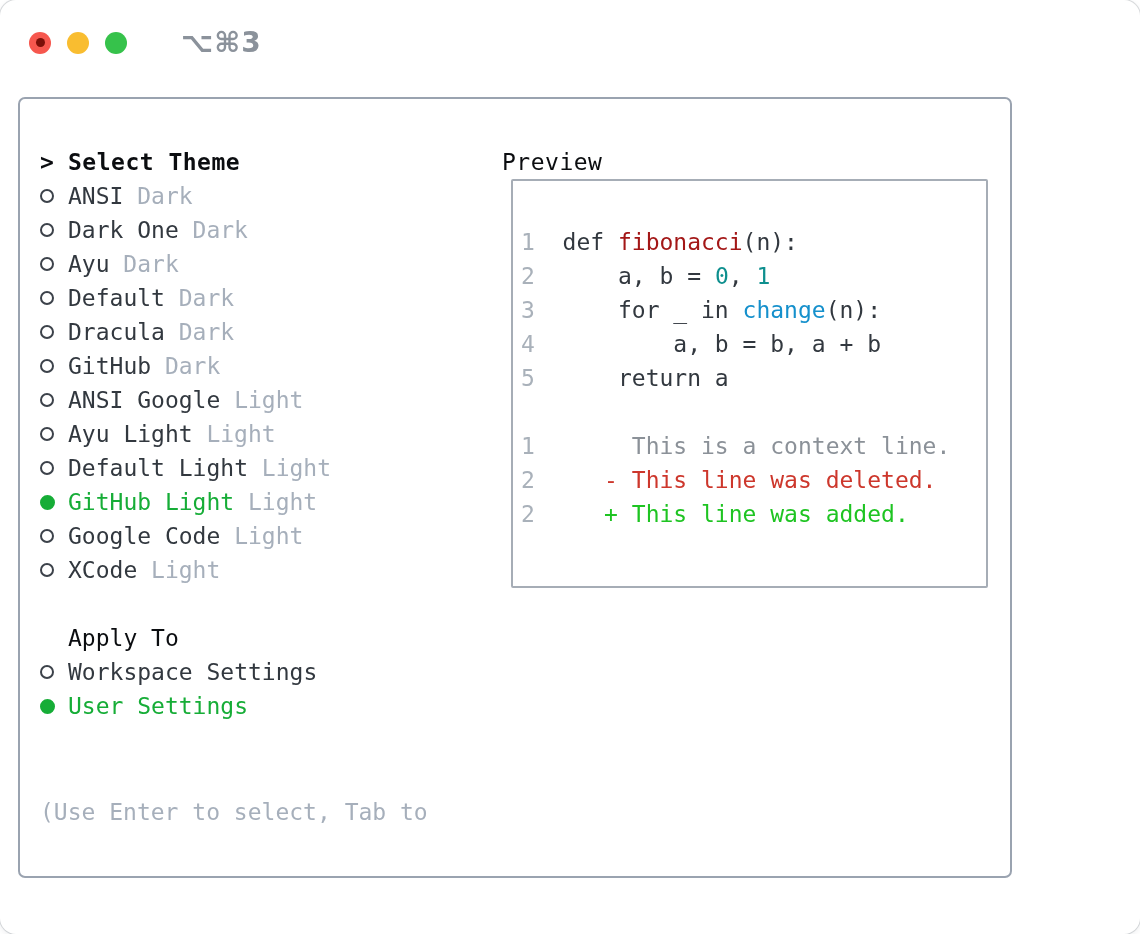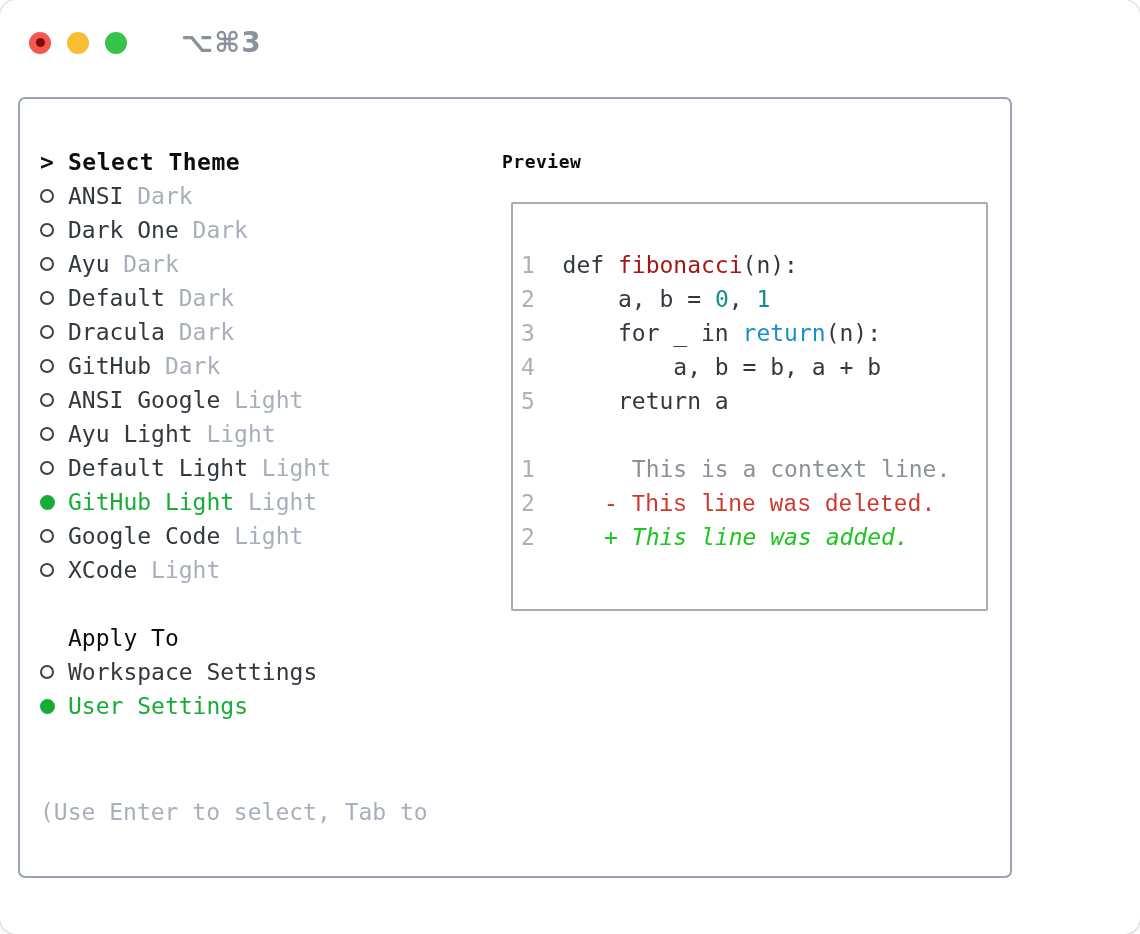--- a/index.html
+++ b/index.html
@@ -68,43 +68,43 @@
   .hdr { font-weight: bold; color: var(--heading-black); letter-spacing: 0.5px; }
   .apply-hdr { color: var(--heading-black); }
   .name { color: var(--text-dark); white-space: pre; }
   .name.sel { color: var(--selection-green); }
   .tag { color: var(--muted-gray); margin-left: 13.8px; white-space: pre; text-align: right; }
   .blank { height: 34px; }
   .hint-line { color: var(--muted-gray); white-space: pre; margin-top: 38px; }
 
   
   .preview-hdr {
-    font-weight: bold; color: var(--heading-black);
-    font-size: 18px; height: 34px; line-height: 34px;
+    font-weight: normal; color: var(--heading-black);
+    font-size: 23px; height: 34px; line-height: 34px;
     letter-spacing: 0.5px;
   }
   .preview-box {
-    margin-top: 23px; margin-left: 9px;
+    margin-left: 9px;
     width: 477px; height: 409px;
     border: 2px solid var(--preview-border);
     border-radius: 2px;
     box-sizing: border-box;
     padding: 44px 6px 16px 8px;
     overflow: hidden;
     background: #ffffff;
   }
   .pline { height: 34px; line-height: 34px; font-size: 23px; white-space: pre; }
   .seg-lineno  { color: var(--lineno-gray); }
   .seg-code    { color: var(--text-dark); }
   .seg-func    { color: var(--function-red); }
   .seg-num     { color: var(--number-teal); }
   .seg-builtin { color: var(--builtin-blue); }
   .seg-context { color: var(--context-gray); }
-  .seg-deleted { color: var(--diff-deleted-red); font-family: Liberation Mono, monospace; }
-  .seg-added   { color: var(--diff-added-green); font-style: italic; }
+  .seg-deleted { color: var(--diff-deleted-red); }
+  .seg-added   { color: var(--diff-added-green); }
 </style>
 </head>
 <body>
 
 <div class="window">
 
   <div class="titlebar">
     <div class="dot red">
       <span class="dot-inner"></span>
     </div>
@@ -236,21 +236,21 @@
         <div class="row hint-line">(Use Enter to select, Tab to</div>
       </div>
     </div>
 
     <div class="right-col">
       <div class="preview-hdr">Preview</div>
       <div class="preview-box">
         <div id="preview-lines">
             <div class="pline"><span class="seg-lineno">1  </span><span class="seg-code">def </span><span class="seg-func">fibonacci</span><span class="seg-code">(n):</span></div>
             <div class="pline"><span class="seg-lineno">2  </span><span class="seg-code">    a, b = </span><span class="seg-num">0</span><span class="seg-code">, </span><span class="seg-num">1</span></div>
-            <div class="pline"><span class="seg-lineno">3  </span><span class="seg-code">    for _ in </span><span class="seg-builtin">return</span><span class="seg-code">(n):</span></div>
+            <div class="pline"><span class="seg-lineno">3  </span><span class="seg-code">    for _ in </span><span class="seg-builtin">change</span><span class="seg-code">(n):</span></div>
             <div class="pline"><span class="seg-lineno">4  </span><span class="seg-code">        a, b = b, a + b</span></div>
             <div class="pline"><span class="seg-lineno">5  </span><span class="seg-code">    return a</span></div>
             <div class="pline"></div>
             <div class="pline"><span class="seg-lineno">1  </span><span class="seg-context">     This is a context line.</span></div>
             <div class="pline"><span class="seg-lineno">2  </span><span class="seg-deleted">   - This line was deleted.</span></div>
             <div class="pline"><span class="seg-lineno">2  </span><span class="seg-added">   + This line was added.</span></div>
           </div>
       </div>
     </div>
 

